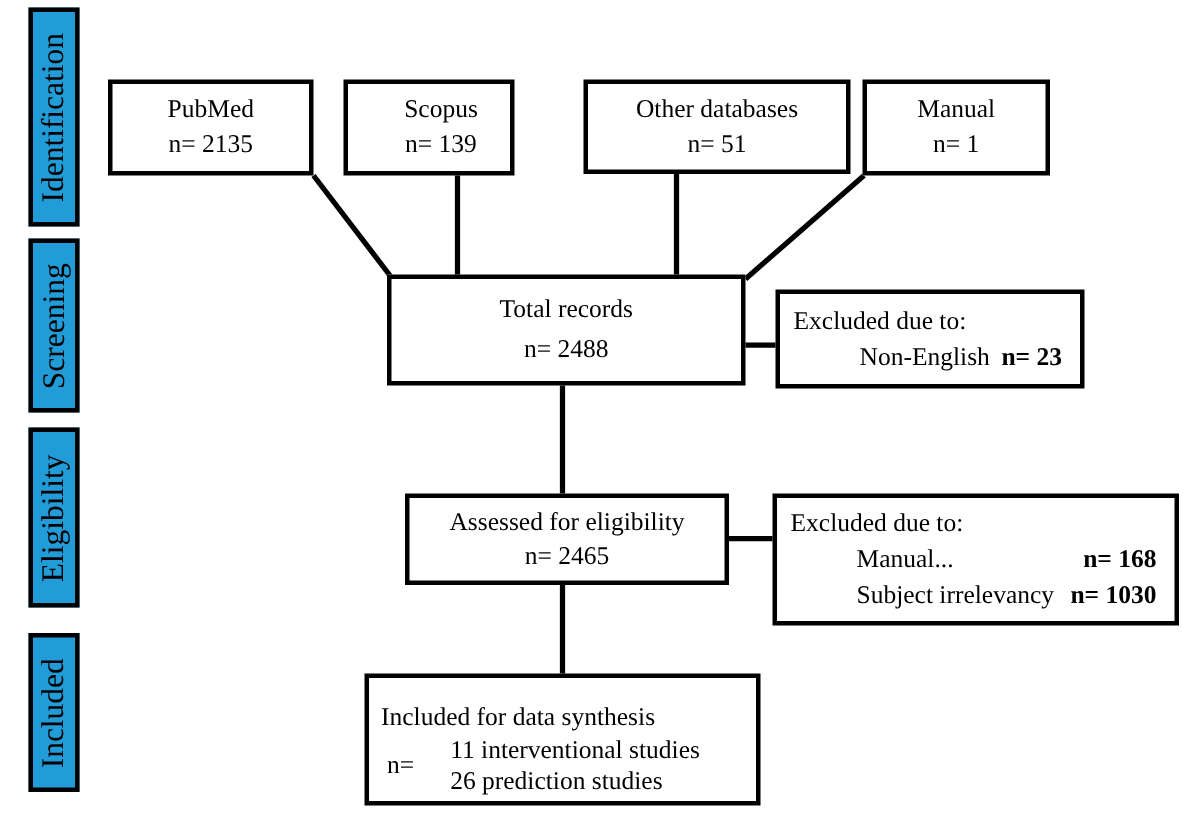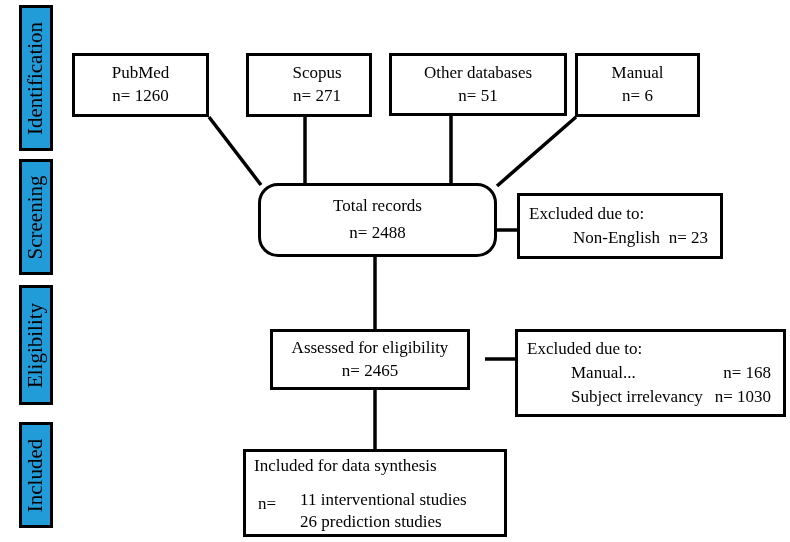--- a/index.html
+++ b/index.html
@@ -63,28 +63,28 @@
     padding: 2px 8px 2px 9px;
     line-height: 1.42;
   }
   .fbox.total-box { justify-content: space-evenly; padding: 4px 0; }
   .reason-row {
     display: flex;
     justify-content: space-between;
     align-items: baseline;
     margin-left: 44px;
   }
-  .reason-row .count { padding-right: 4px; }
-  .included-box { justify-content: space-between; align-items: stretch; text-align: left; padding: 3px 6px 3px 8px; line-height: 1.25; }
+  .reason-row .count { padding-right: 4px; font-weight: bold; }
+  .included-box { justify-content: flex-end; align-items: stretch; text-align: left; padding: 3px 6px 3px 8px; line-height: 1.25; }
   .included-n-row {
     display: flex;
     align-items: center;
   }
   .included-n-row .n-label { margin-left: 4px; }
-  .included-n-row .n-items { margin-left: 24px; margin-top: 13px; }
+  .included-n-row .n-items { margin-left: 24px; }
 </style>
 </head>
 <body>
 
 <div id="canvas">
 
   <svg id="connectors" viewBox="0 0 790 542">
     <g stroke="#000000" stroke-width="3.5" fill="none">
       <line x1="209" y1="117" x2="261" y2="185"></line>
       <line x1="305" y1="116" x2="305" y2="185"></line>
@@ -105,49 +105,49 @@
   </div>
   <div class="stage" style="top:285px; height:120px;">
     <span>Eligibility</span>
   </div>
   <div class="stage" style="top:422px; height:106px;">
     <span>Included</span>
   </div>
 
   <div class="fbox" style="left:72px; top:53px; width:137px; height:64px;">
     <div>PubMed</div>
-    <div>n= 1260</div>
+    <div>n= 2135</div>
   </div>
-  <div class="fbox" style="left:246px; top:53px; width:126px; height:64px;padding-left:16px;">
+  <div class="fbox" style="left:229px; top:53px; width:114px; height:64px;padding-left:16px;">
     <div>Scopus</div>
-    <div>n= 271</div>
+    <div>n= 139</div>
   </div>
   <div class="fbox" style="left:379px; top:53px; width:178px; height:63px;margin-left:10px;">
     <div>Other databases</div>
     <div>n= 51</div>
   </div>
   <div class="fbox" style="left:575px; top:53px; width:125px; height:64px;">
     <div>Manual</div>
-    <div>n= 6</div>
+    <div>n= 1</div>
   </div>
 
-  <div class="fbox total-box" style="left:258px; top:183px; width:239px; height:74px;border-radius:20px;">
+  <div class="fbox total-box" style="left:258px; top:183px; width:239px; height:74px;">
     <div>Total records</div>
     <div>n= 2488</div>
   </div>
 
   <div class="fbox left" style="left:517px; top:193px; width:206px; height:66px;">
     <div>Excluded due to:</div>
     <div class="reason-row">
       <span>Non-English</span>
       <span class="count">n= 23</span>
     </div>
   </div>
 
-  <div class="fbox" style="left:270px; top:329px; width:200px; height:61px;">
+  <div class="fbox" style="left:270px; top:329px; width:216px; height:61px;">
     <div>Assessed for eligibility</div>
     <div>n= 2465</div>
   </div>
 
   <div class="fbox left" style="left:515px; top:329px; width:271px; height:88px;">
     <div>Excluded due to:</div>
     <div class="reason-row">
       <span>Manual...</span>
       <span class="count">n= 168</span>
     </div>

